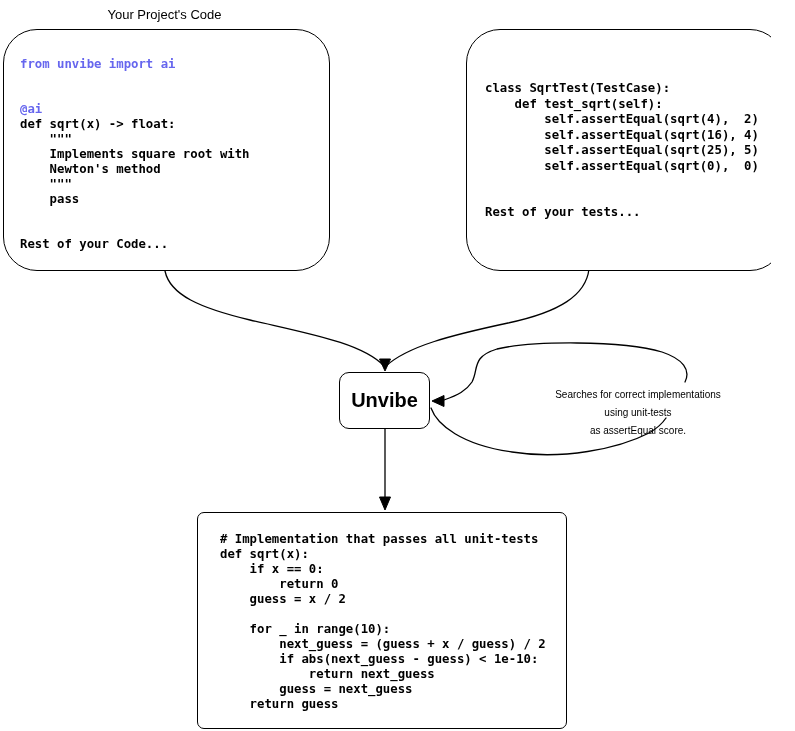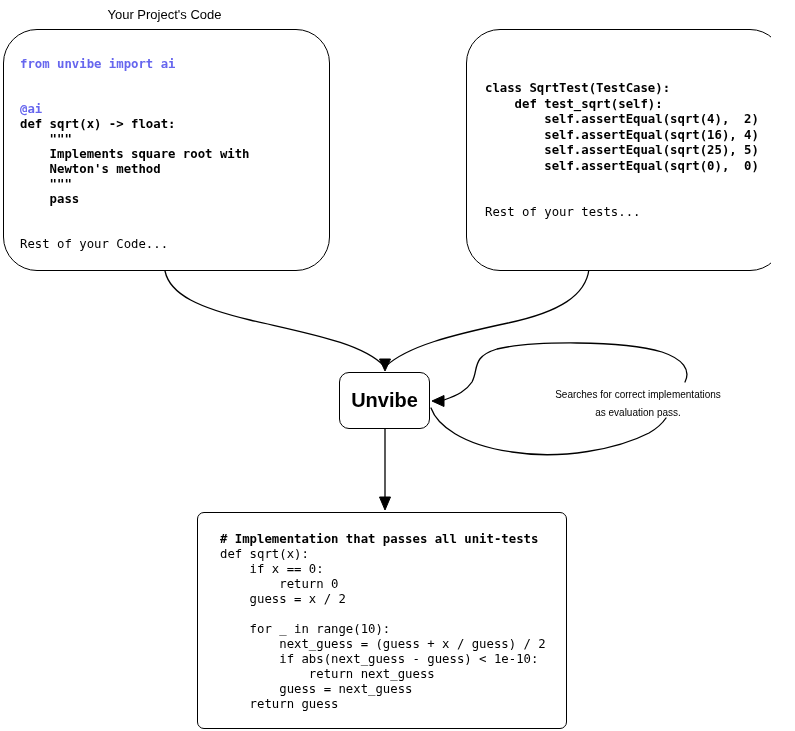--- a/index.html
+++ b/index.html
@@ -54,21 +54,21 @@
     line-height: 15px;
     color: var(--text, #000000);
     white-space: pre;
   }
   .code-box  pre.code { padding: 27px 0 0 16px; }
   .tests-box pre.code { padding: 51px 0 0 18px; line-height: 15.5px; }
   .impl-box  pre.code { padding: 19px 0 0 22px; }
   pre.code .line { display: block; }
   .ln-keyword { color: var(--keyword, #6666ee); font-weight: bold; }
   .ln-bold    { font-weight: bold; }
-  .ln-plain   { font-weight: normal; }
+  .ln-plain   { font-weight: bold; }
   .unvibe-node {
     position: absolute;
     left: 339px; top: 372px;
     width: 91px; height: 57px;
     background: var(--background, #ffffff);
     border: 1.8px solid var(--stroke, #000000);
     border-radius: 10px;
     display: flex;
     align-items: center;
     justify-content: center;
@@ -110,20 +110,21 @@
   <div class="rounded-box tests-box">
     <pre class="code"><span class="line ln-bold">class SqrtTest(TestCase):</span><span class="line ln-bold">    def test_sqrt(self):</span><span class="line ln-bold">        self.assertEqual(sqrt(4),  2)</span><span class="line ln-bold">        self.assertEqual(sqrt(16), 4)</span><span class="line ln-bold">        self.assertEqual(sqrt(25), 5)</span><span class="line ln-bold">        self.assertEqual(sqrt(0),  0)</span><span class="line ln-plain">&nbsp;</span><span class="line ln-plain">&nbsp;</span><span class="line ln-plain">Rest of your tests...</span></pre>
   </div>
 
   <div class="unvibe-node">
     <span>Unvibe</span>
   </div>
 
   <div class="callout-text">
     <div>Searches for correct implementations</div>
-    <div>as evaluation pass.</div>
+    <div>using unit-tests</div>
+    <div>as assertEqual score.</div>
   </div>
 
   <div class="rounded-box impl-box">
     <pre class="code"><span class="line ln-bold"># Implementation that passes all unit-tests</span><span class="line ln-plain">def sqrt(x):</span><span class="line ln-plain">    if x == 0:</span><span class="line ln-plain">        return 0</span><span class="line ln-plain">    guess = x / 2</span><span class="line ln-plain">&nbsp;</span><span class="line ln-plain">    for _ in range(10):</span><span class="line ln-plain">        next_guess = (guess + x / guess) / 2</span><span class="line ln-plain">        if abs(next_guess - guess) &lt; 1e-10:</span><span class="line ln-plain">            return next_guess</span><span class="line ln-plain">        guess = next_guess</span><span class="line ln-plain">    return guess</span></pre>
   </div>
 
 </div>
 
 </body></html>

